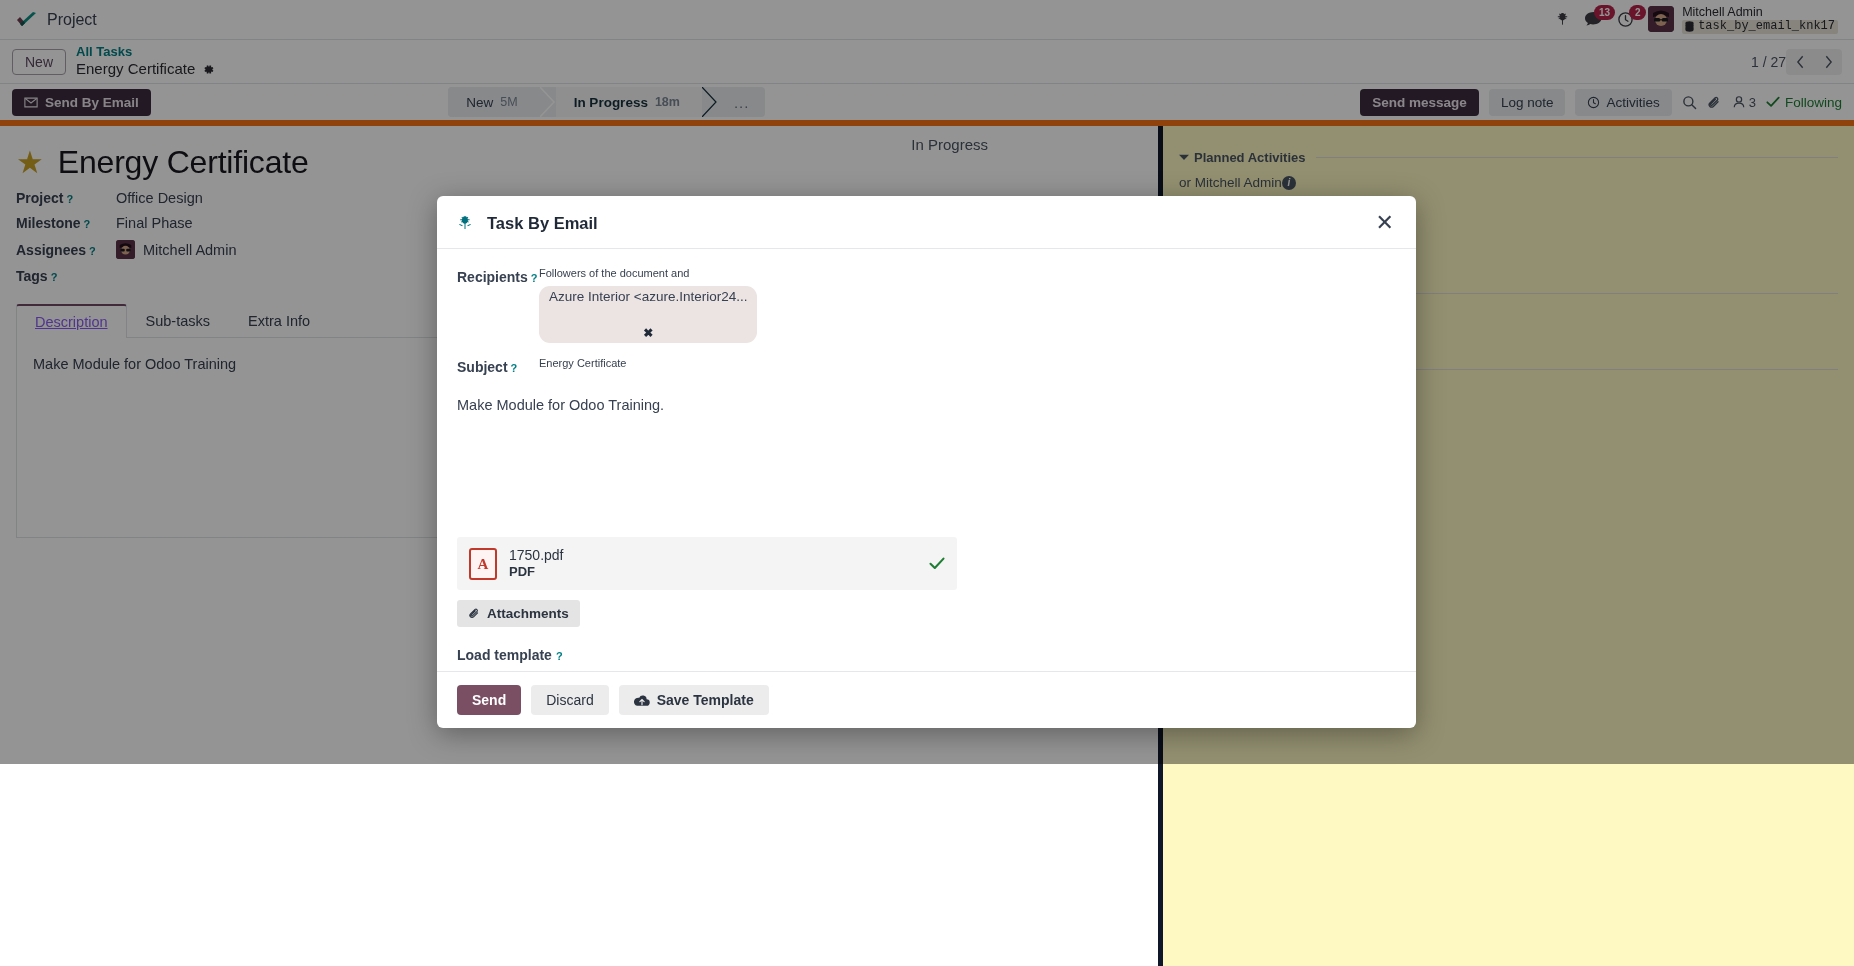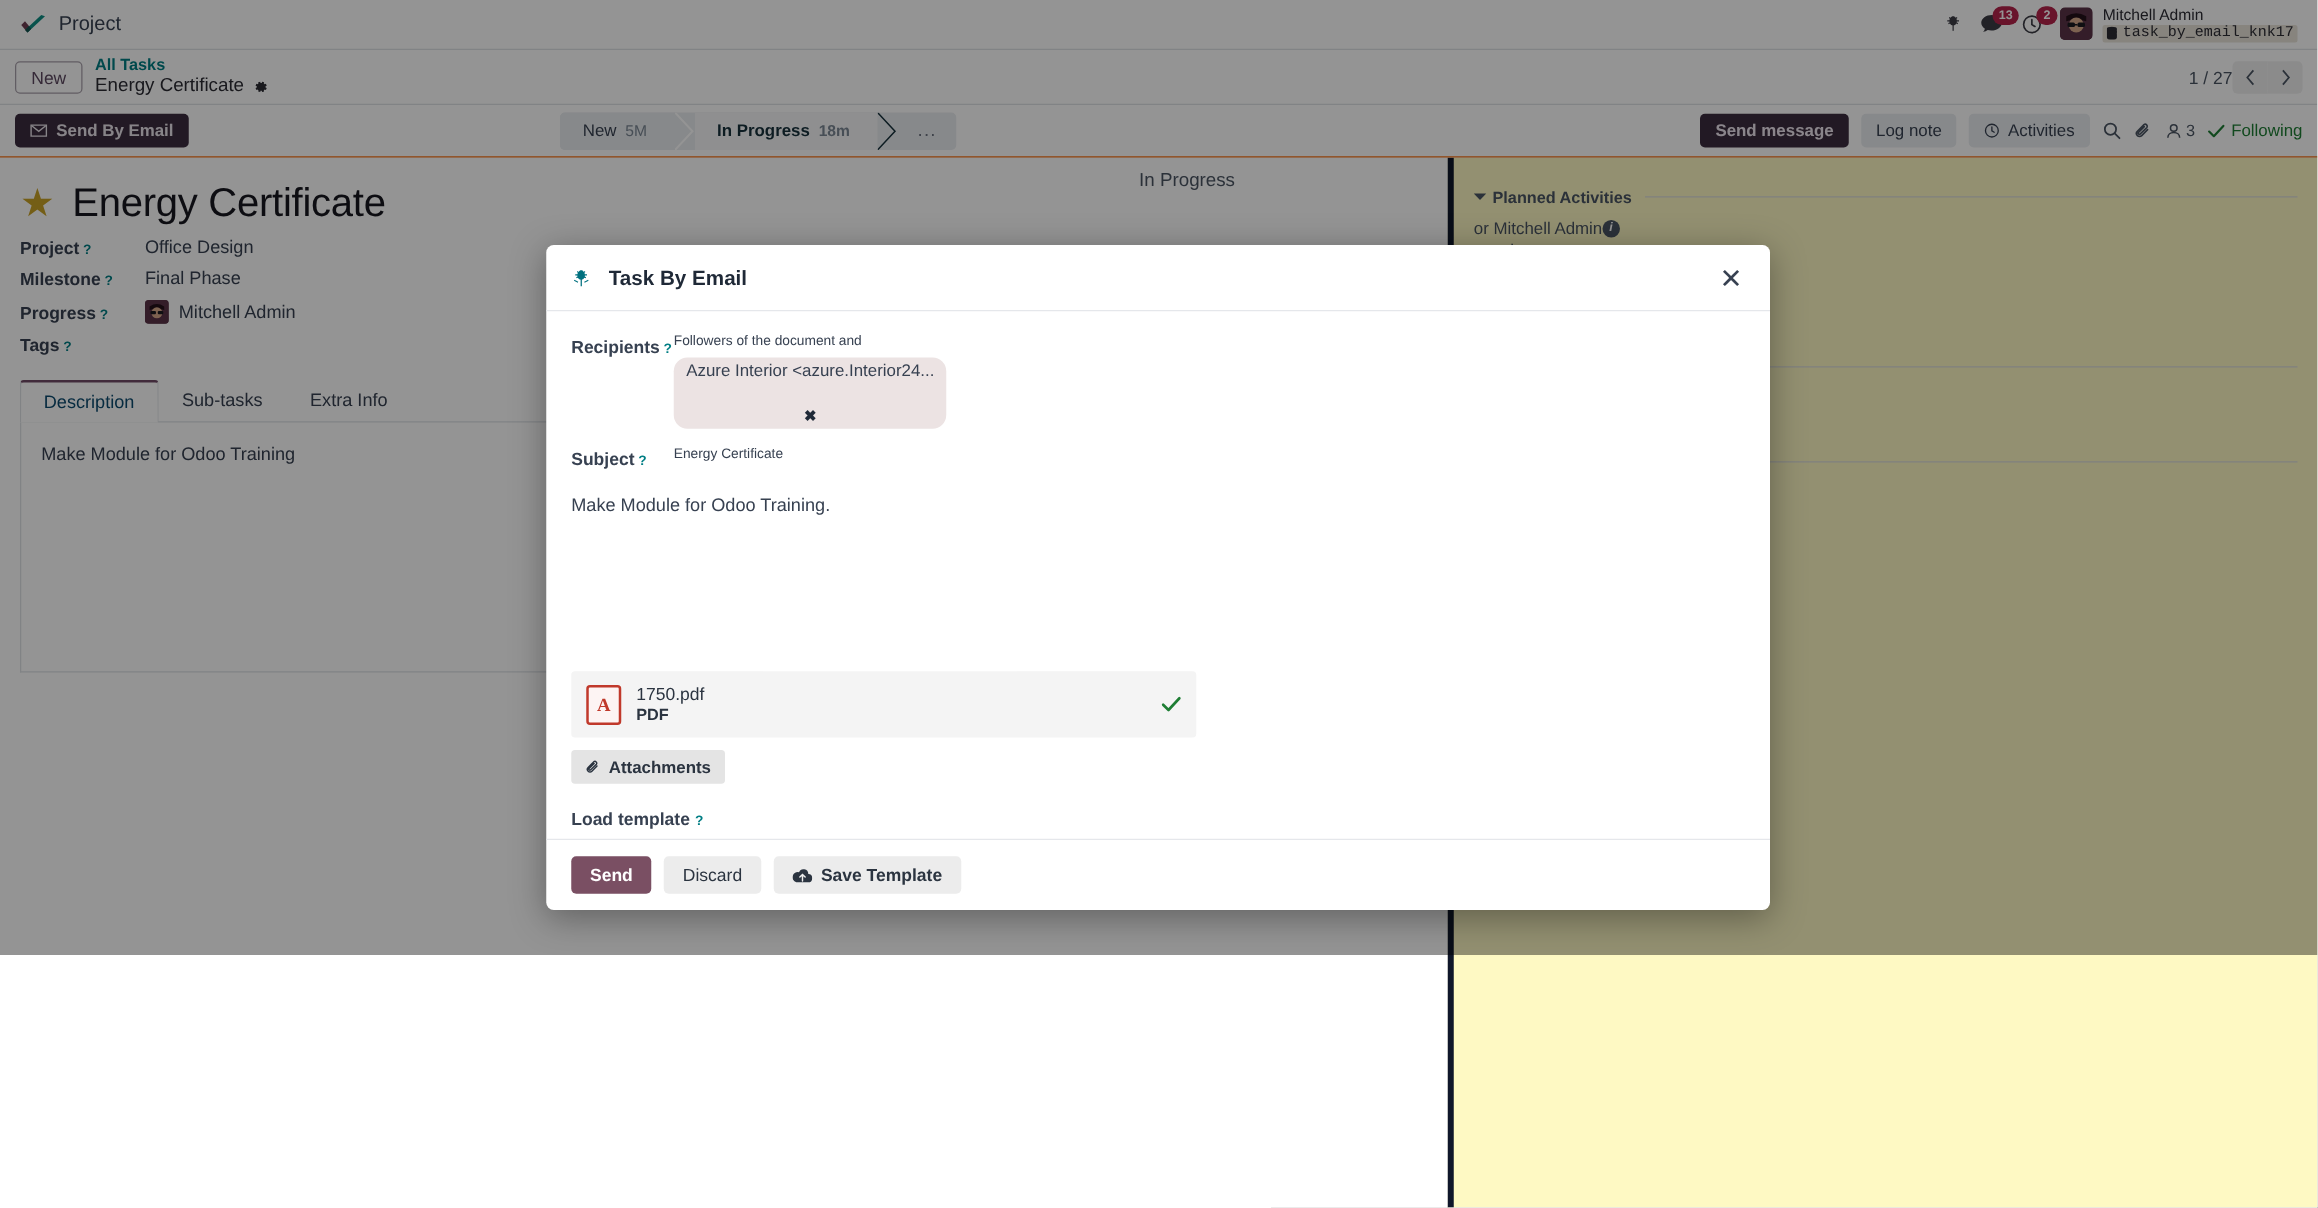--- a/index.html
+++ b/index.html
@@ -82,21 +82,21 @@
     width: 28px; height: 26px; border: none; background: #f0f0f0;
     color: #4b5563; cursor: pointer; display:flex; align-items:center; justify-content:center;
   }
   .pager-btn:first-of-type { border-radius: 4px 0 0 4px; }
   .pager-btn:last-of-type { border-radius: 0 4px 4px 0; }
 
   
   #statusbar {
     display: flex; align-items: center;
     padding: 7px 12px; height: 42px;
-    background: #ffffff; border-bottom: 1px solid #f97316;
+    background: #ffffff; border-bottom: 6px solid #f97316;
     position: relative; z-index: 5;
   }
   .send-email-btn {
     background: #3c2c3e; color: #e9e3ea; border: none;
     font-size: 13.5px; font-weight: 600; border-radius: 4px;
     padding: 6px 12px; cursor: pointer; display: flex; align-items: center; gap: 7px;
   }
   .stage-wrap {
     margin-left: auto; margin-right: auto;
     display: flex; align-items: center;
@@ -150,23 +150,24 @@
     background: linear-gradient(150deg,#7a4f63 0%, #4a2c3a 100%);
     display:flex; align-items:center; justify-content:center; font-size:10px; overflow:hidden;
   }
   .notebook { margin-top: 20px; }
   .nb-tabs { display: flex; border-bottom: 1px solid #dee2e6; }
   .nb-tab {
     padding: 8px 18px; font-size: 14.5px; color: #374151; cursor: pointer;
     border: 1px solid transparent; border-bottom: none; margin-bottom: -1px;
   }
   .nb-tab.active {
-    color: #0c4a6e; background: #fff;
+    color: #8b5cf6; background: #fff;
     border-color: #dee2e6; border-top: 2px solid #714b67;
     border-radius: 3px 3px 0 0;
+    text-decoration: underline;
   }
   .nb-panel {
     border: 1px solid #dee2e6; border-top: none;
     min-height: 200px; padding: 18px 16px;
     font-size: 14.5px; color: #374151;
   }
 
   
   #chatter-pane {
     flex: 1; background: #fef9c3; border-left: 5px solid #0f172a;
@@ -445,21 +446,21 @@
         <div class="field-row">
           <span class="field-label">
             <span>Milestone</span>
             <span class="help-q">?</span>
           </span>
           <span class="field-value">Final Phase</span>
         </div>
 
         <div class="field-row">
           <span class="field-label">
-            <span>Progress</span>
+            <span>Assignees</span>
             <span class="help-q">?</span>
           </span>
           <span class="field-value">
             <span class="mini-avatar">
               <svg width="19" height="19" viewBox="0 0 26 26">
                 <rect width="26" height="26" fill="#5a3348"></rect>
                 <path d="M5 7 q8-5 16 0 l0 4 q-8-3-16 0z" fill="#241019"></path>
                 <circle cx="13" cy="14" r="6" fill="#d7a98b"></circle>
                 <rect x="6" y="12" width="6" height="3.6" rx="1.2" fill="#1b1b20"></rect>
                 <rect x="14" y="12" width="6" height="3.6" rx="1.2" fill="#1b1b20"></rect>

